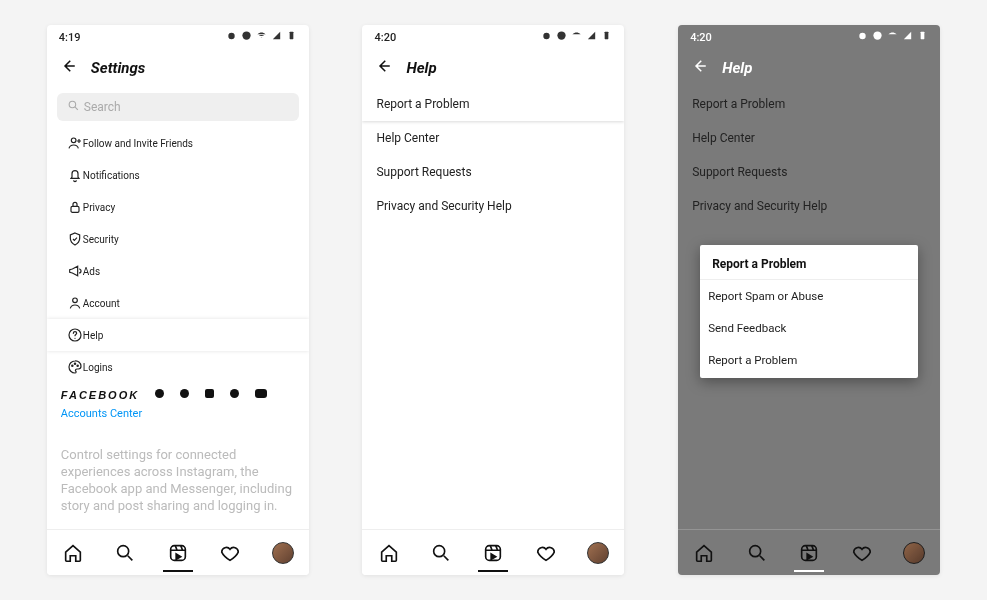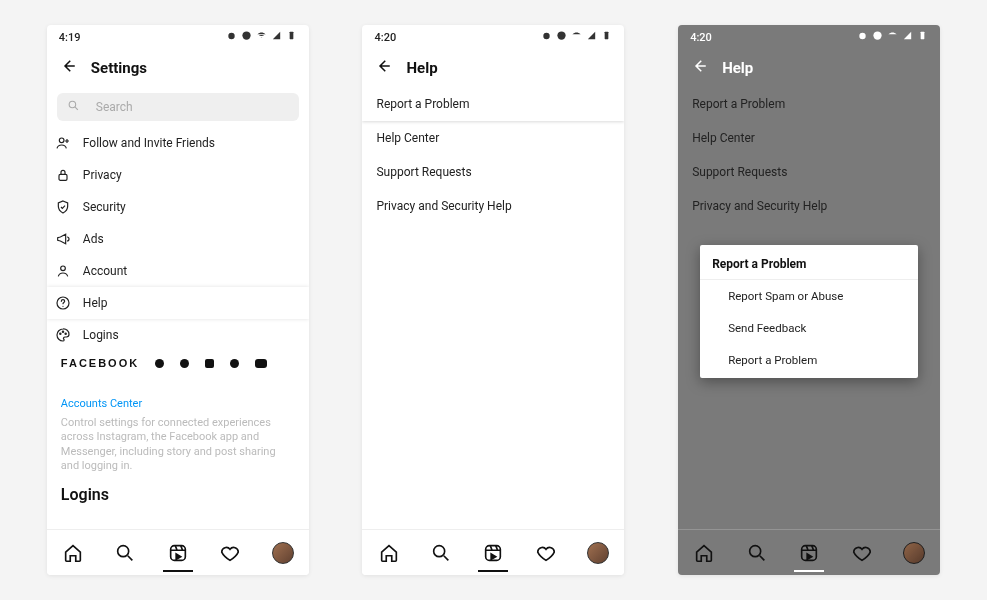--- a/index.html
+++ b/index.html
@@ -34,61 +34,61 @@
     font-weight: 500;
     color: #222;
   }
   .status-icons { display:flex; gap:4px; align-items:center; }
   .status-icons svg { width:11px; height:11px; fill:#333; }
   .header {
     display:flex;
     align-items:center;
     padding: 10px 12px 8px;
     gap: 14px;
+    font-style: italic;
   }
   .header .arrow svg { width:18px; height:18px; stroke:#111; stroke-width:2; fill:none; }
   .header-title { font-size:15px; font-weight:700; color:#111; }
   .search-pill {
     margin: 6px 10px 6px;
     background:#efefef;
     border-radius: 6px;
     height: 28px;
     display:flex;
     align-items:center;
     padding: 8px 10px;
-    gap:16px;
+    gap:4px;
     color:#aaa;
     font-size:12px;
   }
   .search-pill svg { width:13px; height:13px; stroke:#aaa; stroke-width:2; fill:none; }
   .list { flex:1; overflow:hidden; }
   .item {
     display:flex;
     align-items:center;
-    gap:12px;
-    padding: 8px 8px;
-    font-size:12px;
+    padding: 8px 20px;
+    font-size:10px;
     color:#222;
     min-height:30px;
   }
   .item .icon { width:16px; height:16px; display:flex; align-items:center; justify-content:center; flex:none; }
   .item .icon svg { width:16px; height:16px; stroke:#222; stroke-width:1.8; fill:none; }
   .item.selected {
     background:#fff;
     box-shadow: 0 0 4px rgba(0,0,0,0.12);
     position:relative;
     z-index:1;
   }
-  .badge-row { padding: 6px 14px 2px; display:flex; align-items:center; gap:16px; }
+  .badge-row { padding: 6px 14px 2px; display:flex; align-items:flex-start; gap:16px;font-style:italic; }
   .badge-row span.fb { font-size:11px; letter-spacing:2px; font-weight:600; color:#111; font-family: Helvetica, Arial, sans-serif; }
   .mini-icon {
     width:9px; height:9px; border-radius:50%; background:#111; display:inline-block;
   }
-  .link { color:#0095f6; font-size:11px; padding: 4px 14px; margin-top: 22px; }
-  .desc { color:#bbb; font-size:11px; line-height:1.3; padding: 2px 14px 6px; }
+  .link { color:#0095f6; font-size:11px; padding: 4px 14px; }
+  .desc { color:#bbb; font-size:13px; line-height:1.3; padding: 2px 14px 6px; margin-top: 21px; }
   .section-h { font-size:16px; font-weight:600; padding: 6px 14px; color:#111; }
   .tabbar {
     height: 46px;
     display:flex;
     justify-content:space-around;
     align-items:center;
     border-top: 0.5px solid #eee;
     background:#fff;
   }
   .tabbar .tab { width:22px; height:22px; display:flex; align-items:center; justify-content:center; position:relative;}
@@ -134,21 +134,21 @@
     z-index:5;
     padding: 2px 0;
   }
   .dialog .dtitle {
     font-size:12px; font-weight:700; color:#111;
     padding: 10px 12px 8px;
     border-bottom:1px solid #eee;
   }
   .dialog .ditem {
     font-size:11.5px; color:#222;
-    padding: 9px 28px;
+    padding: 9px 8px;
   }
 </style>
 </head>
 <body>
 
 <div class="phone">
   <div class="status-bar">
     <span>4:19</span>
     <div class="status-icons">
       <span><svg viewBox="0 0 24 24">
@@ -187,20 +187,28 @@
 
   <div class="list">
     <div class="item">
       <span class="icon">
           <svg viewBox="0 0 24 24">
             <circle cx="10" cy="8" r="3.5"></circle>
             <path d="M3 20c1-4 5-5 7-5s6 1 7 5M18 6v6M15 9h6"></path>
           </svg>
         </span>
       <span>Follow and Invite Friends</span>
+    </div>
+    <div class="item">
+      <span class="icon">
+          <svg viewBox="0 0 24 24">
+            <path d="M6 17h12l-1.5-2V10a4.5 4.5 0 10-9 0v5L6 17zM10 20a2 2 0 004 0"></path>
+          </svg>
+        </span>
+      <span>Notifications</span>
     </div>
     <div class="item">
       <span class="icon">
           <svg viewBox="0 0 24 24">
             <rect x="6" y="11" width="12" height="9" rx="2"></rect>
             <path d="M9 11V8a3 3 0 116 0v3"></path>
           </svg>
         </span>
       <span>Privacy</span>
     </div>

